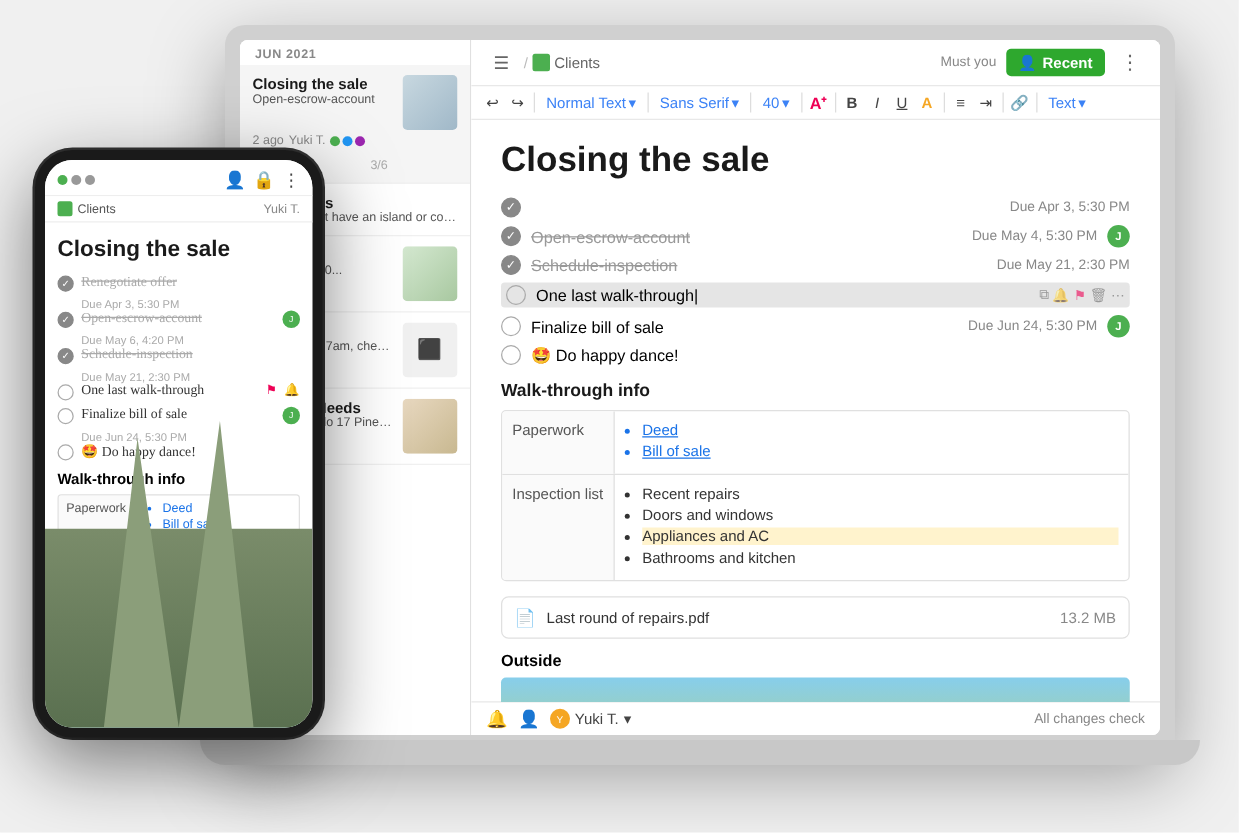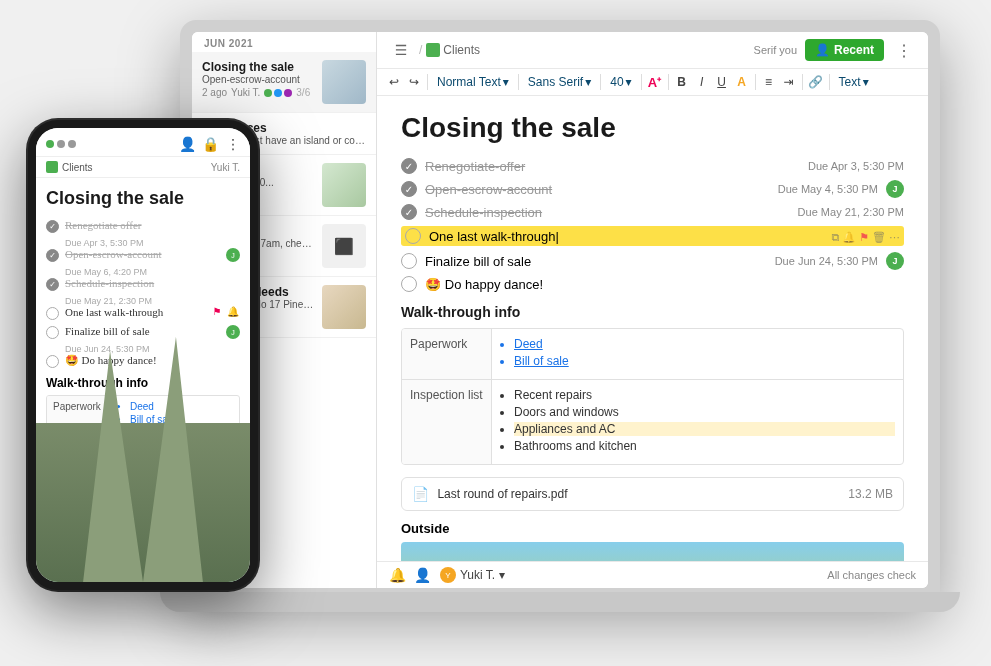--- a/index.html
+++ b/index.html
@@ -245,21 +245,21 @@
       display: flex;
       align-items: center;
       padding: 4px 8px;
       border-bottom: 1px solid #e8e8e8;
       gap: 2px;
       flex-wrap: wrap;
     }
     .fmt-btn {
       padding: 2px 5px;
       font-size: 12px;
-      color: #0c4a6e;
+      color: #3b82f6;
       border-radius: 3px;
       cursor: pointer;
       display: flex;
       align-items: center;
       gap: 2px;
       white-space: nowrap;
     }
     .fmt-sep {
       width: 1px;
       height: 16px;
@@ -673,21 +673,21 @@
               <div class="note-item-title">Closing the sale</div>
               <div class="note-item-subtitle">Open-escrow-account</div>
               <div class="note-item-meta">
                 <span class="note-item-time">2 ago</span>
                 <span style="font-size:10px;color:#888;">Yuki T.</span>
                 <div class="note-item-tags">
                   <div class="tag-dot" style="background:#4CAF50;"></div>
                   <div class="tag-dot" style="background:#2196F3;"></div>
                   <div class="tag-dot" style="background:#9C27B0;"></div>
                 </div>
-                <span style="font-size:10px;color:#aaa;">3/6</span>
+                <span style="font-size:10px;color:#aaa;margin-top:40px;">3/6</span>
               </div>
             </div>
             <div class="note-thumb">
               <div class="note-thumb-img mini-img-house"></div>
             </div>
           </div>
 
           <div class="note-item">
             <div class="note-item-content">
               <div class="note-item-title">References</div>
@@ -738,21 +738,21 @@
         <div class="editor-topbar">
           <div style="width:24px;height:24px;display:flex;align-items:center;justify-content:center;color:#666;font-size:14px;">☰</div>
           <div class="breadcrumb">
             <span class="breadcrumb-sep">/</span>
             <div class="breadcrumb-item">
               <div class="notebook-icon"></div>
               <span>Clients</span>
             </div>
           </div>
           <div class="topbar-right">
-            <span class="only-you-label">Serif you</span>
+            <span class="only-you-label">Must you</span>
             <button class="share-btn">
               <span>👤</span>
               <span>Recent</span>
             </button>
             <div class="more-btn">⋮</div>
           </div>
         </div>
 
         <div class="formatting-bar">
           <div class="fmt-icon">↩</div>
@@ -789,35 +789,34 @@
             <span>Text</span>
             <span>▾</span>
           </div>
         </div>
 
         <div class="editor-content">
           <div class="note-main-title">Closing the sale</div>
 
           <div class="checklist-item">
             <div class="check-circle done">✓</div>
-            <span class="item-text strikethrough">Renegotiate-offer</span>
             <span class="item-due">Due Apr 3, 5:30 PM</span>
           </div>
           <div class="checklist-item">
             <div class="check-circle done">✓</div>
             <span class="item-text strikethrough">Open-escrow-account</span>
             <span class="item-due">Due May 4, 5:30 PM</span>
             <div class="item-avatar">J</div>
           </div>
           <div class="checklist-item">
             <div class="check-circle done">✓</div>
             <span class="item-text strikethrough">Schedule-inspection</span>
             <span class="item-due">Due May 21, 2:30 PM</span>
           </div>
-          <div class="checklist-item" style="background:#fde047;padding:2px 4px;border-radius:3px;align-items:flex-end;">
+          <div class="checklist-item" style="background:#e5e5e5;padding:2px 4px;border-radius:3px;">
             <div class="check-circle"></div>
             <span class="item-text">One last walk-through|</span>
             <div class="item-actions">
               <span class="action-icon">⧉</span>
               <span class="action-icon">🔔</span>
               <span class="action-icon" style="color:#e05;">⚑</span>
               <span class="action-icon">🗑</span>
               <span class="action-icon">⋯</span>
             </div>
           </div>

